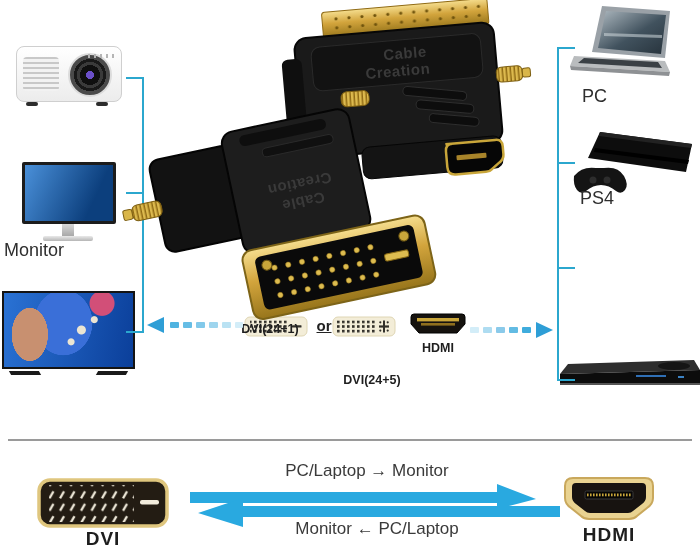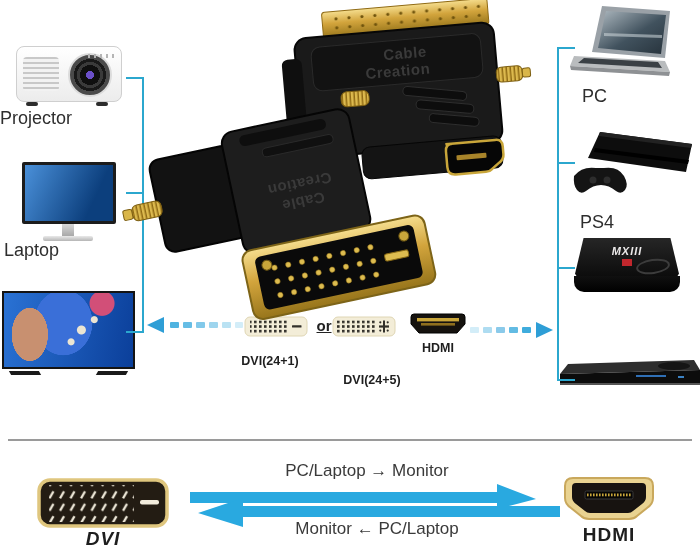--- a/index.html
+++ b/index.html
@@ -57,28 +57,27 @@
 <div id="canvas">
 
   <div class="dev" id="projector" style="left:16px;top:46px;width:106px;height:56px;">
     <div class="proj-body"></div>
     <div class="proj-vent"></div>
     <div class="proj-lens"></div>
     <div class="proj-dots"></div>
     <div class="proj-foot" style="left:10px;"></div>
     <div class="proj-foot" style="right:14px;"></div>
   </div>
-  <div class="dev-label" style="left:0;top:108px;width:128px;">Projector</div>
 
   <div class="dev" id="display" style="left:22px;top:162px;width:94px;height:84px;">
     <div class="disp-screen"></div>
     <div class="disp-neck"></div>
     <div class="disp-base"></div>
   </div>
-  <div class="dev-label" style="left:4px;top:240px;width:124px;">Laptop</div>
+  <div class="dev-label" style="left:4px;top:240px;width:124px;">Monitor</div>
 
   <div class="dev" id="hdtv" style="left:2px;top:291px;width:133px;height:84px;">
     <div class="tv-screen"></div>
     <div class="tv-foot" style="left:8px;transform:skewX(30deg);"></div>
     <div class="tv-foot" style="right:8px;transform:skewX(-30deg);"></div>
   </div>
 
   <div class="dev" style="left:570px;top:6px;width:104px;height:80px;">
     <svg width="104" height="80" viewBox="0 0 104 80">
       <defs>
@@ -101,29 +100,22 @@
   <div class="dev" style="left:566px;top:124px;width:130px;height:78px;">
     <svg width="130" height="78" viewBox="0 0 130 78">
       <polygon points="34,8 126,20 120,48 22,34" fill="#0d0d0d"></polygon>
       <polygon points="34,8 126,20 125,24 33,12" fill="#222222"></polygon>
       <polygon points="29,24 123,36 122,40 28,28" fill="#000000"></polygon>
       <path d="M8 52 q8 -10 22 -8 h8 q14 -2 20 8 q5 9 1 14 q-4 5 -9 1 q-7 -6 -15 -6 t-15 6 q-5 4 -9 -1 q-4 -5 -3 -14z" fill="#141414"></path>
       <circle cx="27" cy="56" r="3.5" fill="#2d2d2d"></circle>
       <circle cx="41" cy="56" r="3.5" fill="#2d2d2d"></circle>
     </svg>
   </div>
-  <div class="dev-label" style="left:580px;top:212px;width:100px;">PS4</div>
-
-  <div class="dev" style="left:574px;top:238px;width:106px;height:56px;">
-    <div class="tvb-top"></div>
-    <div class="tvb-front"></div>
-    <div class="tvb-ring"></div>
-    <div class="tvb-logo">MXIII</div>
-    <div class="tvb-badge"></div>
-  </div>
+  <div class="dev-label" style="left:580px;top:188px;width:100px;">PS4</div>
+
 
   <div class="dev" style="left:558px;top:358px;width:142px;height:34px;">
     <svg width="142" height="34" viewBox="0 0 142 34">
       <polygon points="10,6 136,2 142,12 2,16" fill="#2e2e2e"></polygon>
       <polygon points="2,16 142,12 142,26 2,26" fill="#0c0c0c"></polygon>
       <ellipse cx="116" cy="8" rx="16" ry="4" fill="#111111" opacity=".85"></ellipse>
       <rect x="78" y="17" width="30" height="2" fill="#2f6fb5"></rect>
       <rect x="120" y="18" width="6" height="2" fill="#3b82c4"></rect>
       <rect x="2" y="25" width="140" height="2" fill="#555555"></rect>
     </svg>
@@ -142,40 +134,40 @@
       <rect x="5" y="4.2" width="39" height="13.4" fill="url(#pinGrid)"></rect>
       <rect x="51" y="4.5" width="2" height="12" fill="#32302A"></rect>
       <rect x="47" y="9.4" width="10" height="2.2" fill="#32302A"></rect>
       <circle cx="48.3" cy="6.3" r="1.1" fill="#32302A"></circle>
         <circle cx="55.7" cy="6.3" r="1.1" fill="#32302A"></circle>
       <circle cx="48.3" cy="14.6" r="1.1" fill="#32302A"></circle>
         <circle cx="55.7" cy="14.6" r="1.1" fill="#32302A"></circle>
     </svg>
   </div>
   <div class="or-text" style="left:306px;top:317px;width:36px;text-decoration:underline;">or</div>
-  <div class="conn-label" style="left:226px;top:354px;width:88px;">DVI(24+1)</div>
+  <div class="conn-label" style="left:226px;top:322px;width:88px;">DVI(24+1)</div>
   <div class="conn-label" style="left:328px;top:338px;width:88px;margin-top:35px;">DVI(24+5)</div>
 
   <div class="dev" style="left:408px;top:312px;">
     <svg width="60" height="26" viewBox="0 0 60 26">
       <path d="M3 5 q0 -3 3 -3 h48 q3 0 3 3 v7 l-8 9 h-38 l-8 -9 z" fill="#15120E" stroke="#000000"></path>
       <rect x="9" y="6" width="42" height="3.4" fill="#C9A63A"></rect>
       <rect x="13" y="11" width="34" height="2.6" fill="#8F6F1E"></rect>
     </svg>
   </div>
   <div class="conn-label" style="left:408px;top:341px;width:60px;">HDMI</div>
 
   <div class="dev" style="left:36px;top:477px;">
     <svg width="134" height="52" viewBox="0 0 134 52">
       <rect x="3" y="3" width="128" height="46" rx="11" fill="#231C13" stroke="#DFC67E" stroke-width="3.5"></rect>
       <rect x="13" y="8" width="85" height="37" fill="url(#slantPins)"></rect>
       <rect x="104" y="23" width="19" height="4.5" rx="2" fill="#F2ECDC"></rect>
     </svg>
   </div>
-  <div class="big-label" style="left:36px;top:528px;width:134px;font-style:italic;">DVI</div>
+  <div class="big-label" style="left:36px;top:528px;width:134px;">DVI</div>
 
   <div class="dev" style="left:563px;top:474px;">
     <svg width="92" height="50" viewBox="0 0 92 50">
       <path d="M10 4 h72 q8 0 8 8 v12 q0 6 -6 10 l-10 8 q-3 3 -8 3 h-40 q-5 0 -8 -3 l-10 -8 q-6 -4 -6 -10 v-12 q0 -8 8 -8 z" fill="#E9D391" stroke="#C9A85C" stroke-width="2"></path>
       <path d="M13 9 h66 q4 0 4 4 v10 q0 4 -4 7 l-9 7 q-2 2 -5 2 h-38 q-3 0 -5 -2 l-9 -7 q-4 -3 -4 -7 v-10 q0 -4 4 -4 z" fill="#171310"></path>
       <rect x="22" y="17" width="48" height="8" rx="1.5" fill="#060606" stroke="#3A3A3A"></rect>
       <rect x="24" y="19.5" width="44" height="2.8" fill="url(#miniPins)"></rect>
     </svg>
   </div>
   <div class="big-label" style="left:563px;top:524px;width:92px;">HDMI</div>

